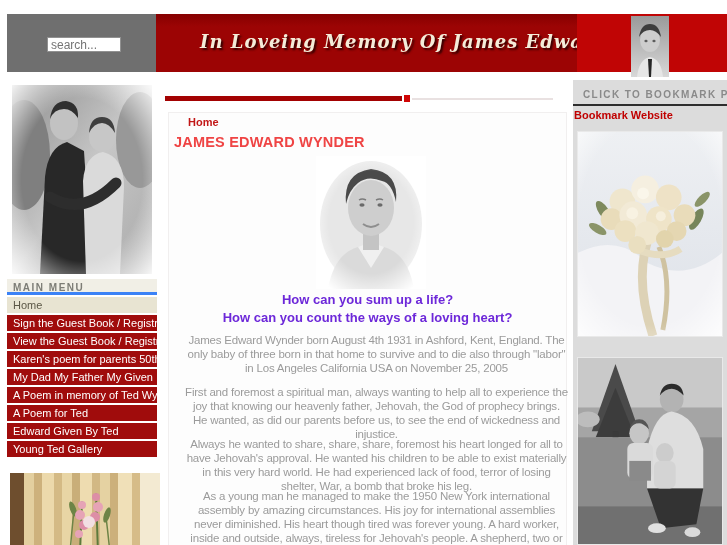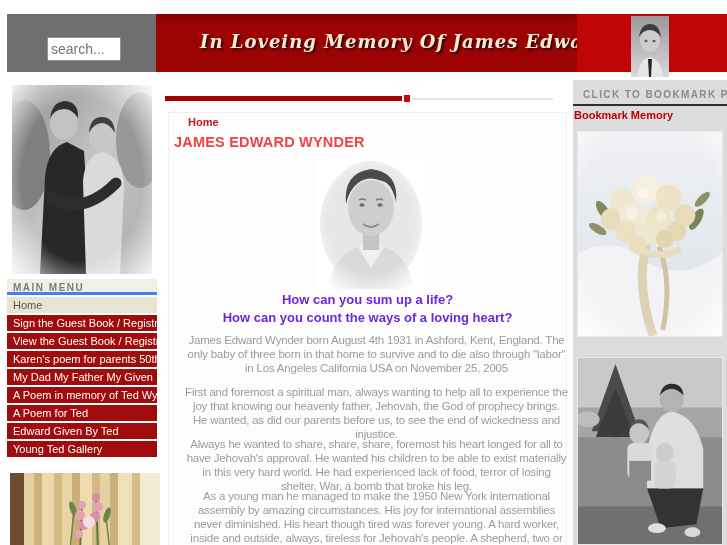--- a/index.html
+++ b/index.html
@@ -2,21 +2,21 @@
 <html><head>
 <meta charset="utf-8">
 <style>
   * { margin:0; padding:0; box-sizing:border-box; }
   html,body { background:#ffffff; }
   body { font-family:"Liberation Sans", sans-serif; }
   #page { position:relative; width:727px; height:545px; background:#fff; overflow:hidden; }
 
   
   .search-panel { position:absolute; left:7px; top:14px; width:149px; height:58px; background:#6f6f6f; }
-  .search-input { position:absolute; left:40px; top:23px; width:74px; height:15px; border:1px solid #919191; background:#fff; font-size:14px; color:#777; padding:11px 3px; font-family:"Liberation Sans", sans-serif; }
+  .search-input { position:absolute; left:40px; top:23px; width:74px; height:15px; border:1px solid #919191; background:#fff; font-size:12px; color:#777; padding:2px 3px; font-family:"Liberation Sans", sans-serif; }
   .banner { position:absolute; left:156px; top:14px; width:421px; height:58px; background:linear-gradient(#860000 0%, #9c0404 22%, #9c0404 100%); }
   .banner-title { position:absolute; left:44px; top:17px; font-family:"DejaVu Serif", serif; font-style:italic; font-weight:bold; font-size:18px; letter-spacing:1px; color:#f4ecd9; text-shadow:2px 2px 2px rgba(45,0,0,0.9); white-space:nowrap; }
   .banner-right { position:absolute; left:577px; top:14px; width:150px; height:58px; background:#c00505; }
   .header-portrait { position:absolute; left:631px; top:16px; width:38px; height:61px; }
 
   
   .photo-couple { position:absolute; left:7px; top:80px; width:150px; height:199px; background:#fff; padding:5px; }
   .photo-couple svg { width:100%; height:100%; display:block; }
   .menu { position:absolute; left:7px; top:279px; width:150px; }
   .menu-header { height:16px; background:#f1efe6; border-bottom:3px solid #3b82f6; color:#7d7d76; font-size:10px; font-weight:bold; letter-spacing:1.5px; padding:3px 0 0 6px; }
@@ -190,21 +190,21 @@
 
     <div class="para p1">James Edward Wynder born August 4th 1931 in Ashford, Kent, England. The only baby of three born in that home to survive and to die also through "labor" in Los Angeles California USA on November 25, 2005</div>
     <div class="para p2">First and foremost a spiritual man, always wanting to help all to experience the joy that knowing our heavenly father, Jehovah, the God of prophecy brings. He wanted, as did our parents before us, to see the end of wickedness and injustice.</div>
     <div class="para p3">Always he wanted to share, share, share, foremost his heart longed for all to have Jehovah's approval. He wanted his children to be able to exist materially in this very hard world. He had experienced lack of food, terror of losing shelter, War, a bomb that broke his leg.</div>
     <div class="para p4">As a young man he managed to make the 1950 New York international assembly by amazing circumstances. His joy for international assemblies never diminished. His heart though tired was forever young. A hard worker, inside and outside, always, tireless for Jehovah's people. A shepherd, two or three times a week, he would be gone in the evenings to help his brothers, to stay the course.</div>
   </div>
 
   <div class="right-sidebar">
     <div class="bm-header">CLICK TO BOOKMARK PAGE</div>
     <div class="bm-divider"></div>
-    <div class="bm-link">Bookmark Memory</div>
+    <div class="bm-link">Bookmark Website</div>
 
     <div class="photo-bouquet">
       <svg viewBox="0 0 146 206" preserveAspectRatio="none">
         <defs>
           <linearGradient id="bqbg" x1="0" y1="0" x2="0" y2="1">
             <stop offset="0" stop-color="#eef0f3"></stop>
               <stop offset="1" stop-color="#dde1e8"></stop>
           </linearGradient>
           <radialGradient id="bqvig" cx="0.5" cy="0.45" r="0.75">
             <stop offset="0.66" stop-color="#ffffff" stop-opacity="0"></stop>

